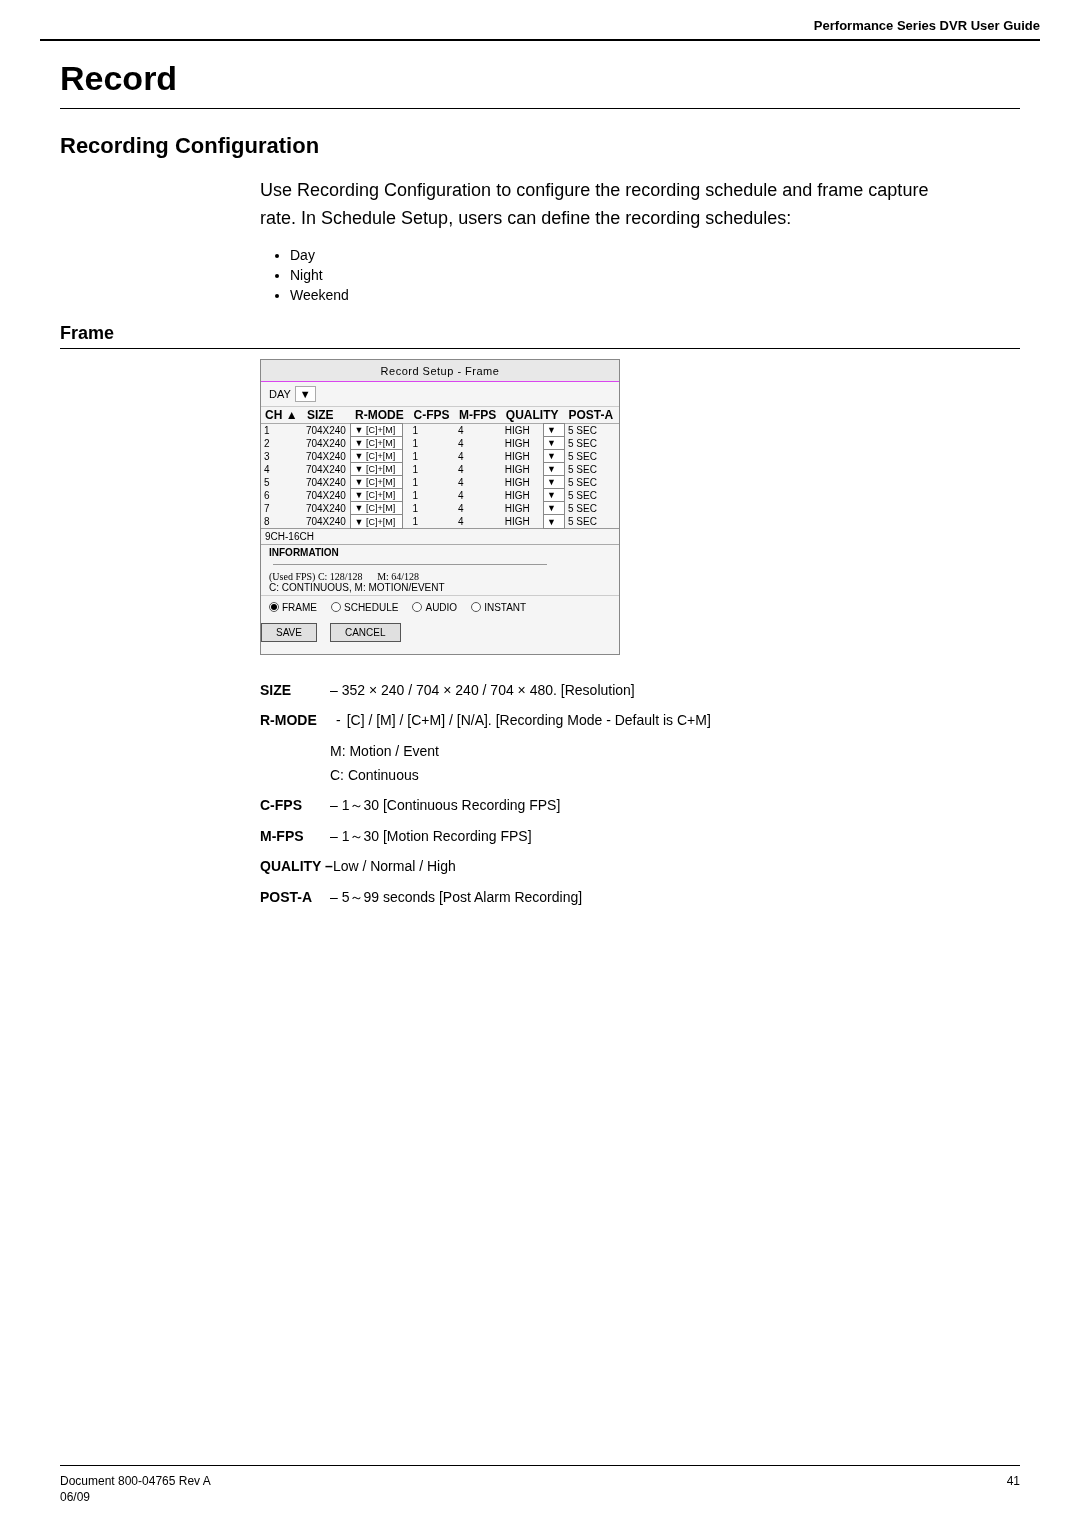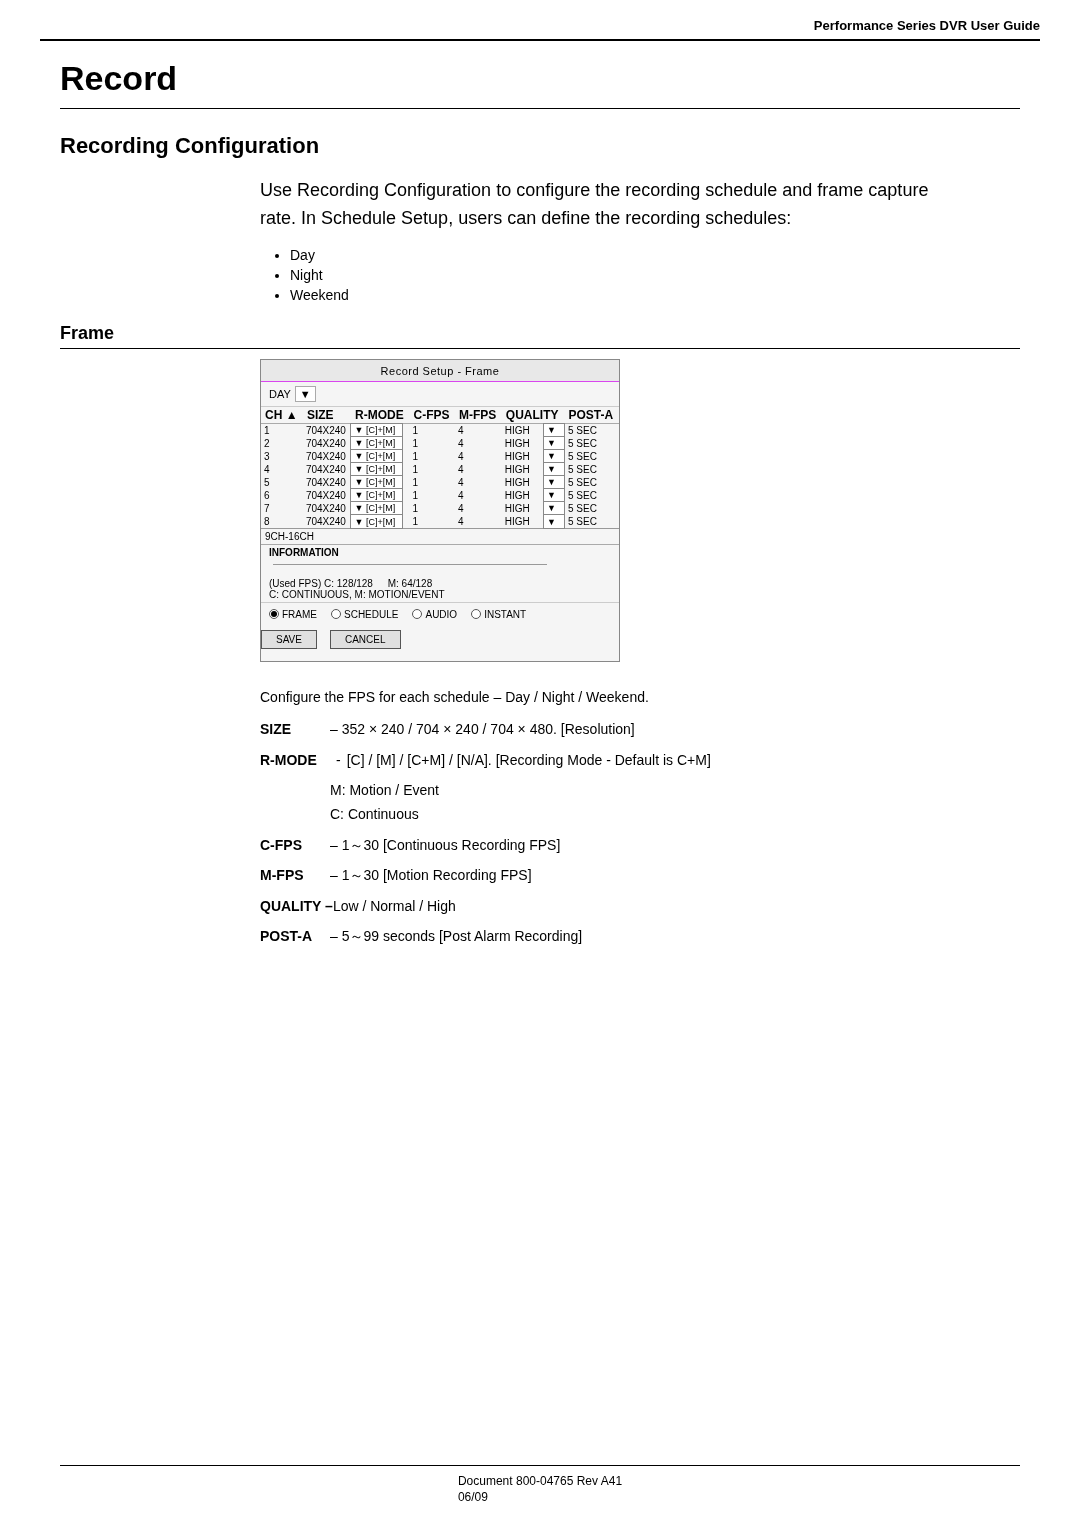--- a/index.html
+++ b/index.html
@@ -252,21 +252,21 @@
       right: 0;
       padding: 0 60px;
     }
     .footer-rule {
       border: none;
       border-top: 1.5px solid #000;
       margin-bottom: 8px;
     }
     .footer-content {
       display: flex;
-      justify-content: center;
+      justify-content: space-between;
       font-size: 12px;
     }
     .footer-left {
       display: flex;
       flex-direction: column;
       gap: 2px;
     }
   </style>
 </head>
 <body>
@@ -410,21 +410,21 @@
     </tr>
               <tr>
                 <td colspan="9" style="border-top:1px solid #999; font-size:10px; padding:2px 4px;">9CH-16CH</td>
               </tr>
             </tbody>
         </table>
 
         <div class="info-section">
           <span class="info-label">INFORMATION</span>
           <span style="margin-left: 4px; font-size:10px; display:inline-block; width:80%; border-top: 1px solid #999; vertical-align:middle;"></span>
-          <div style="margin-top:9px;">
+          <div style="margin-top:2px;font-family:Liberation Serif, serif;">
             <span>(Used FPS)  C: 128/128</span>
             <span style="margin-left:12px;">M: 64/128</span>
           </div>
           <div>C: CONTINUOUS, M: MOTION/EVENT</div>
         </div>
 
         <div class="radio-row">
           <div class="radio-item">
             <span class="radio-circle selected"></span>
             <span>FRAME</span>
@@ -444,21 +444,20 @@
         </div>
 
         <div class="button-row">
           <button class="btn">SAVE</button>
           <button class="btn">CANCEL</button>
         </div>
 
       </div>
     </div>
 
-    <p class="desc-text">Configure the FPS for each schedule – Day / Night / Weekend.</p>
 
     <div class="desc-item">
       <span class="label">SIZE</span>
       <span>– 352 × 240 / 704 × 240 / 704 × 480. [Resolution]</span>
     </div>
 
     <div class="desc-item">
       <span class="label">R-MODE</span>
       <span class="dash">-</span>
       <span>[C] / [M] / [C+M] / [N/A]. [Recording Mode - Default is C+M]</span>

